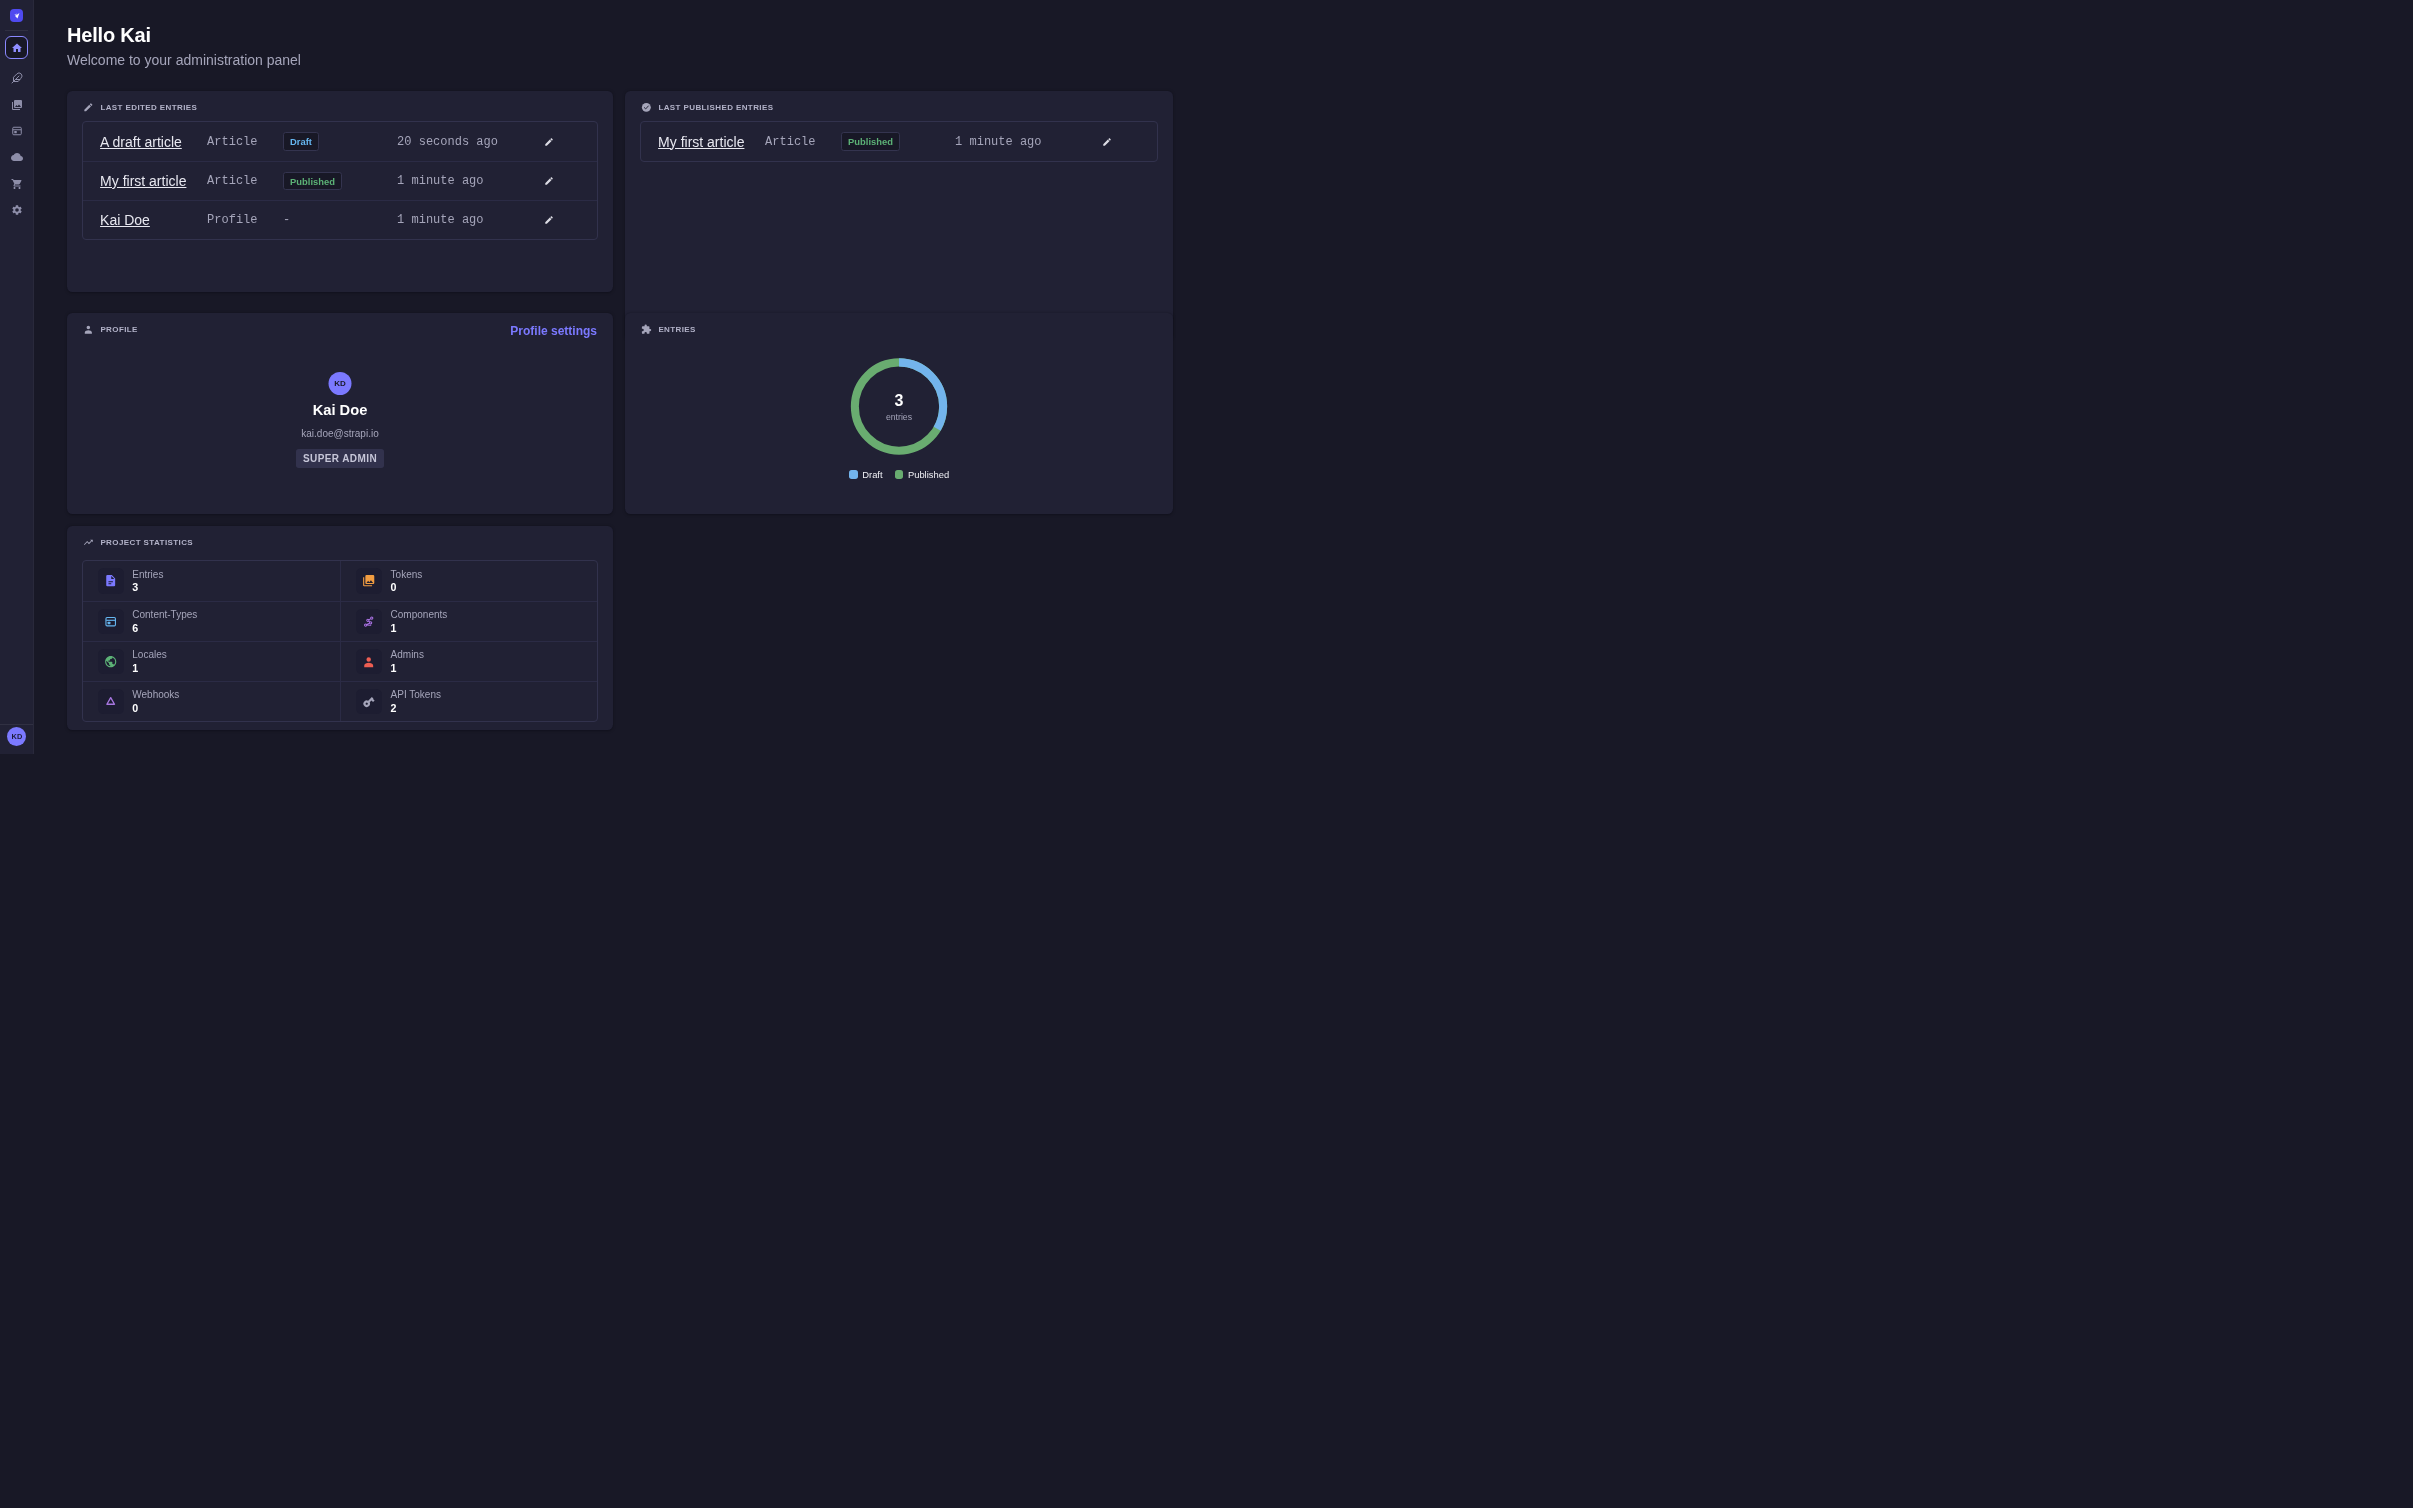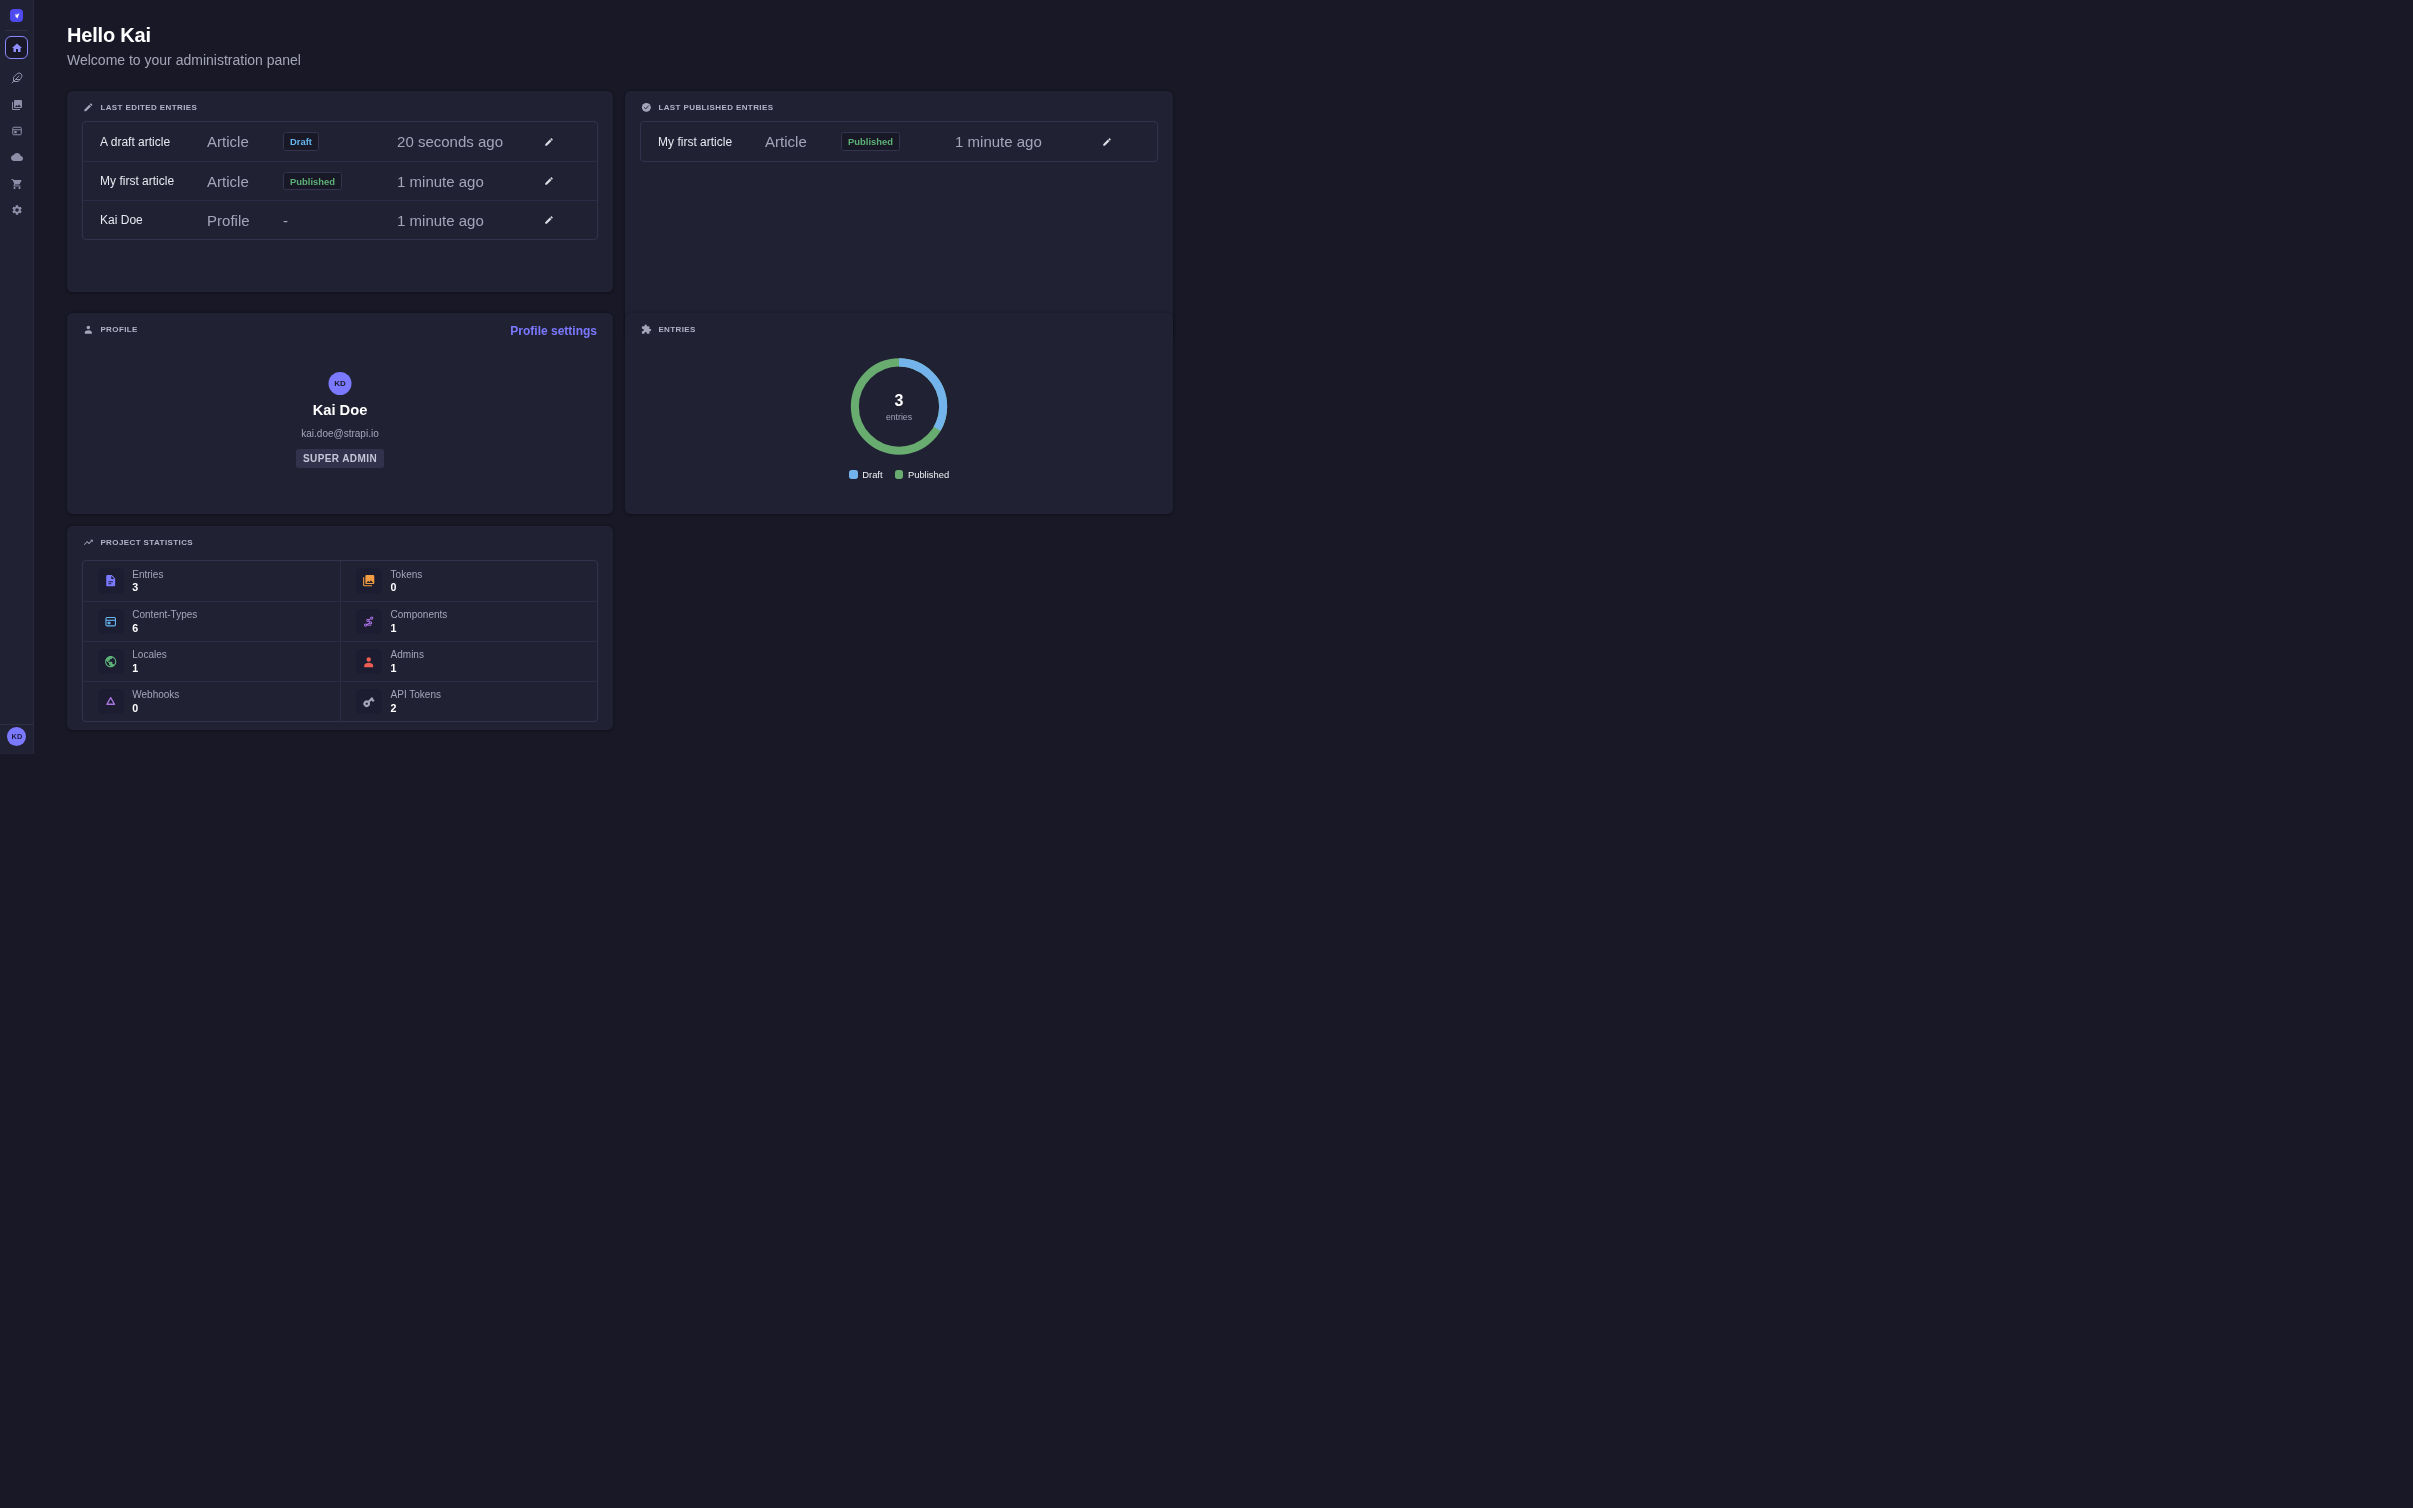--- a/index.html
+++ b/index.html
@@ -64,22 +64,22 @@
   
   .etable {
     position:absolute; left:14.7px; right:14.7px; top:30px;
     border:0.7px solid #32324d; border-radius:4px; overflow:hidden;
   }
   .erow {
     display:grid; grid-template-columns:107px 76px 114px 145px 1fr;
     align-items:center; height:39px; padding-left:17.4px;
   }
   .erow + .erow { border-top:0.7px solid #2b2b45; }
-  .erow .name { font-size:12px; color:#e8e8f0; }
-  .erow .sub  { font-size:15px; color:#a5a5ba; }
+  .erow .name { font-size:14px; color:#e8e8f0;text-decoration:underline; }
+  .erow .sub  { font-size:12px; color:#a5a5ba;font-family:Liberation Mono, monospace; }
   .badge {
     display:inline-block; padding:2.7px 6px; border-radius:2.7px;
     background:#181826; border:0.7px solid #34344f; font-size:9.4px; font-weight:bold;
     justify-self:start;
   }
   .badge.draft { color:#66b7f1; }
   .badge.published { color:#5cb176; }
   .edit-btn { background:none; border:none; cursor:pointer; width:13.4px; height:13.4px; color:#dcdce4; justify-self:start; }
   .edit-btn svg { width:10px; height:10px; }
   

